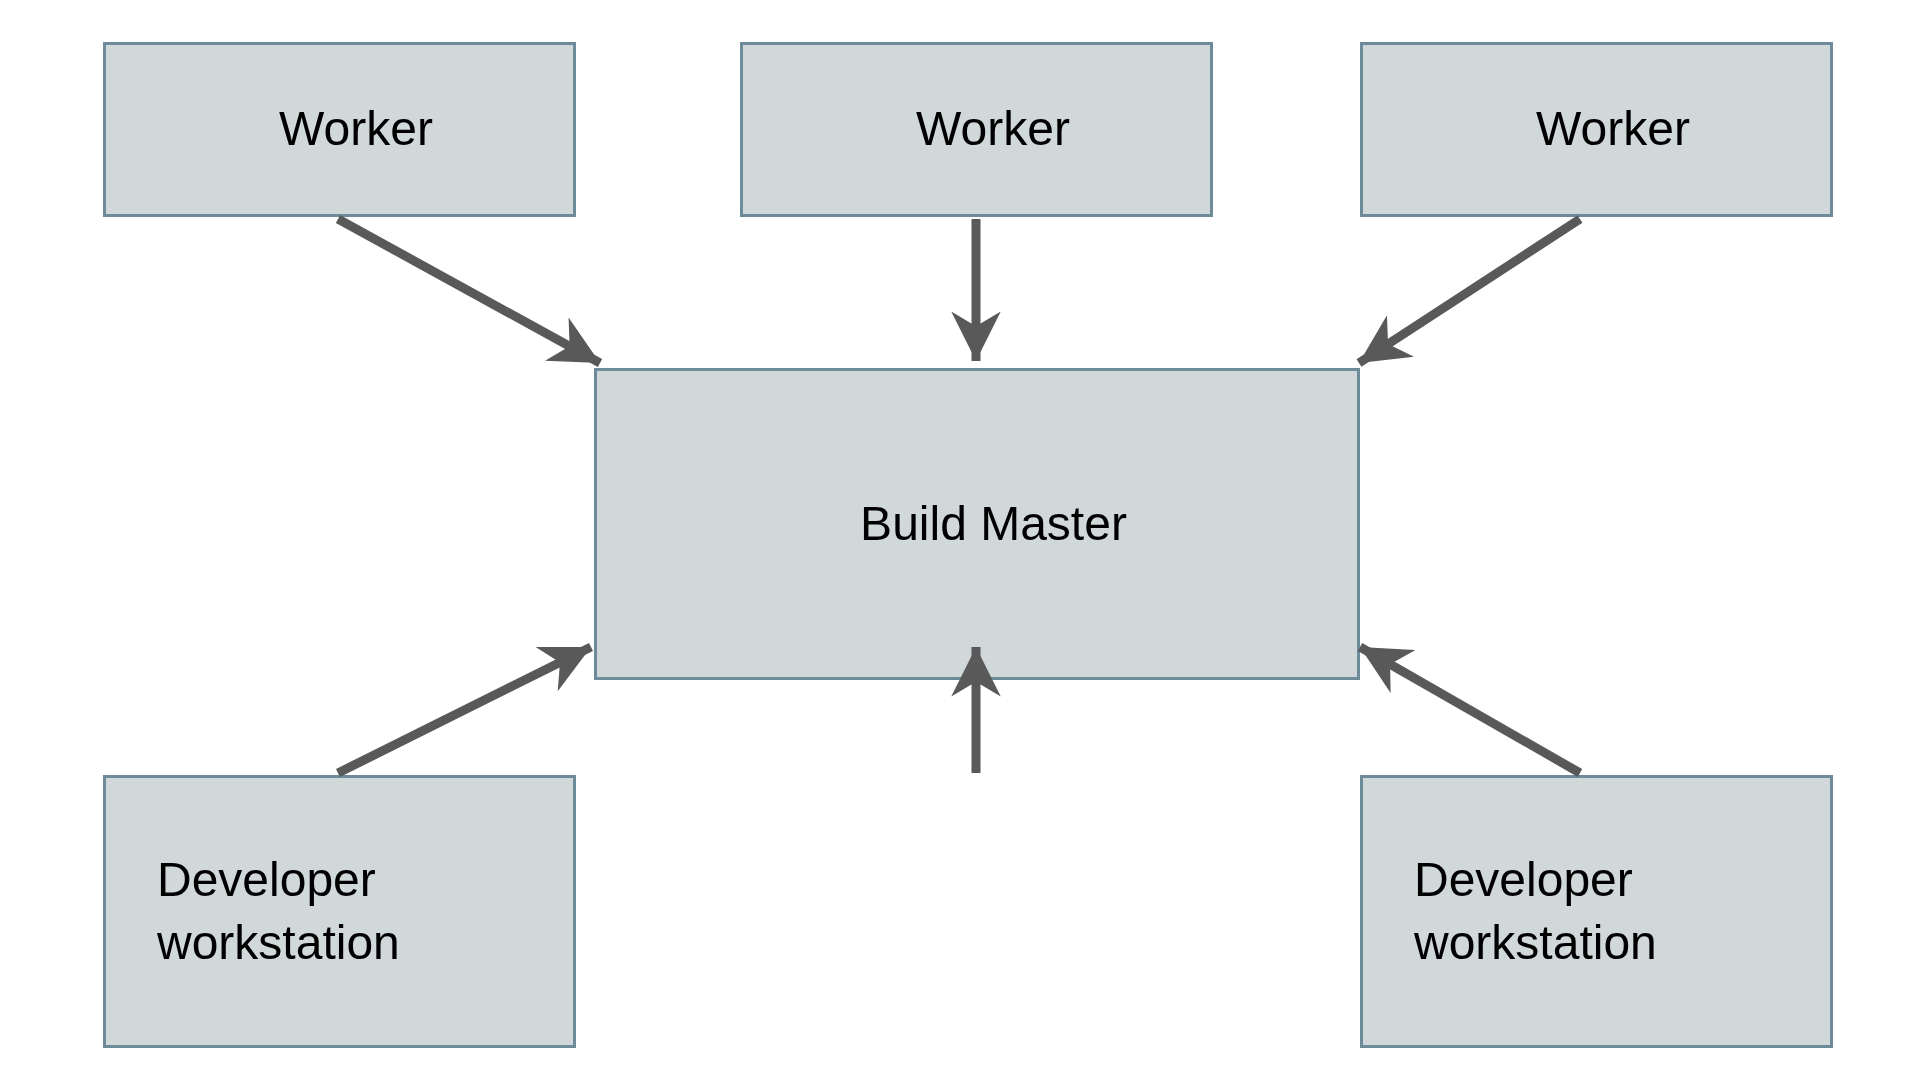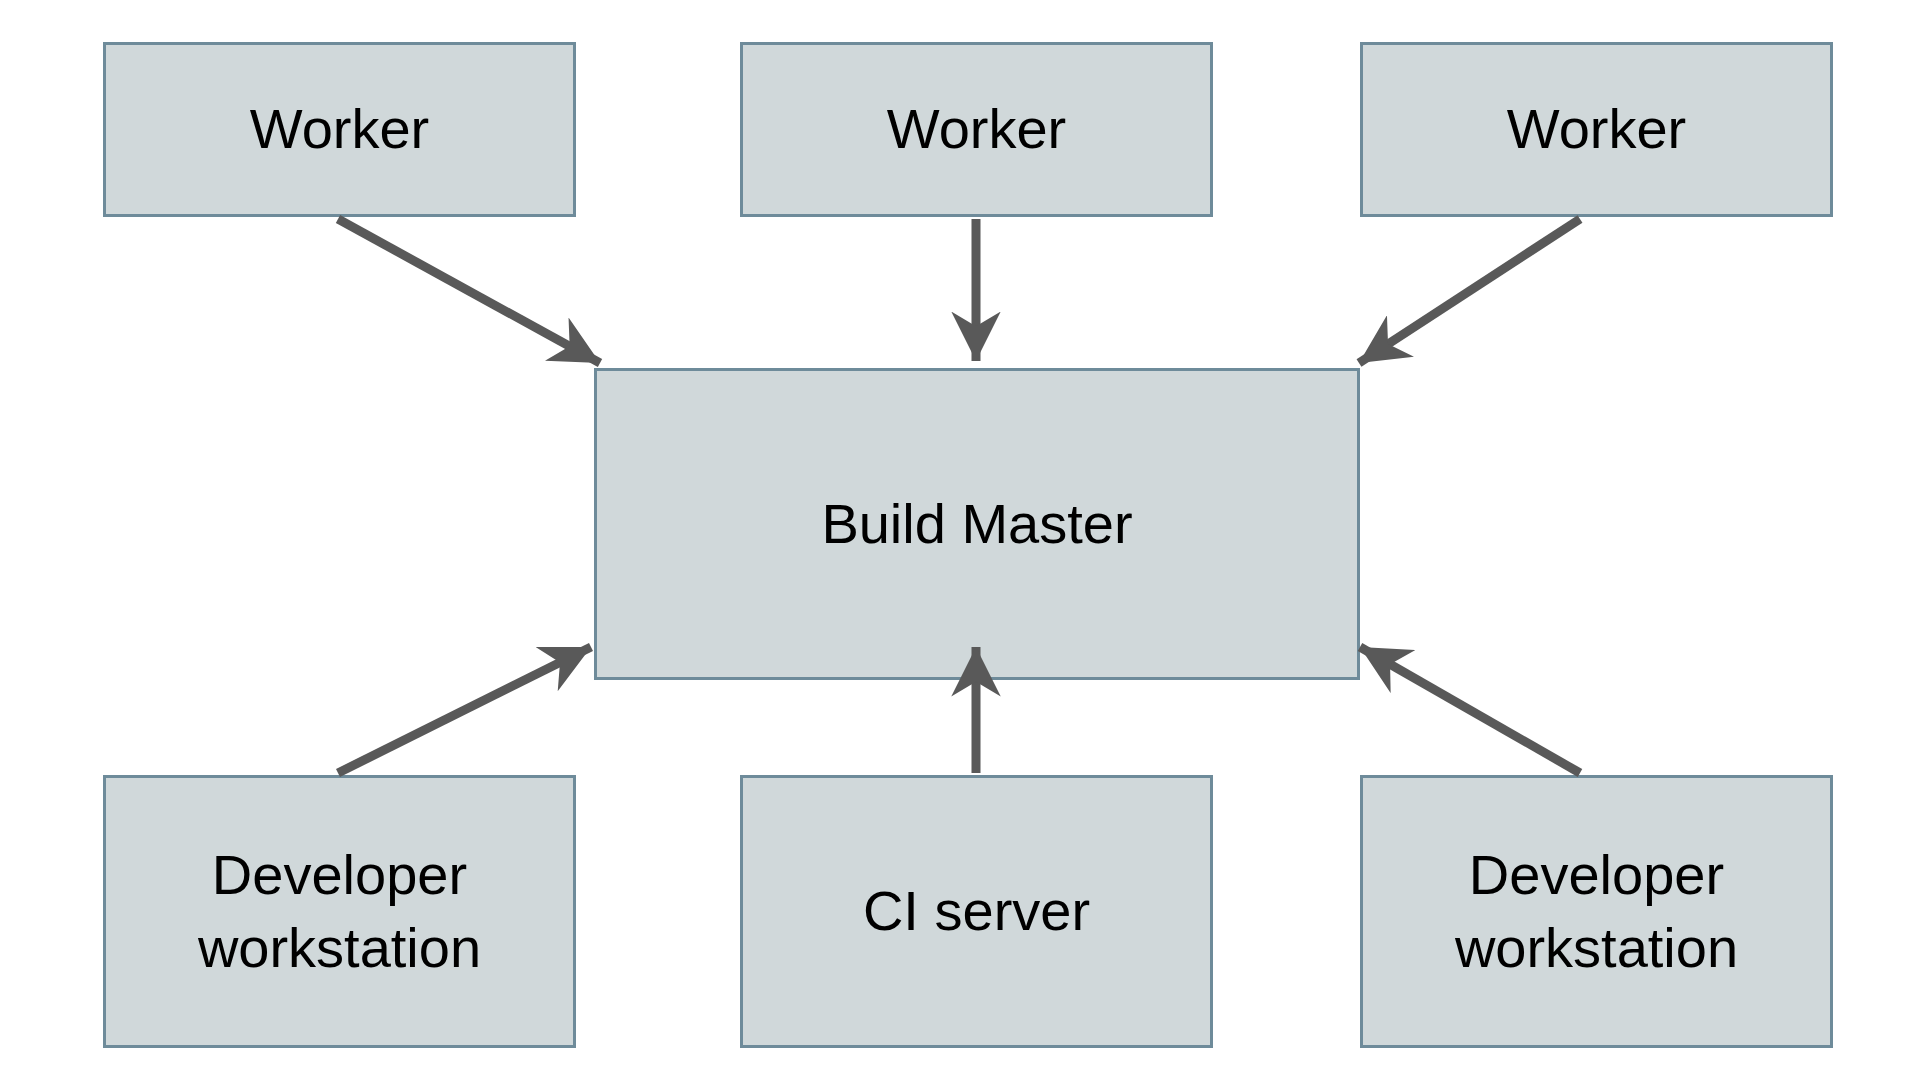--- a/index.html
+++ b/index.html
@@ -16,24 +16,24 @@
     overflow: hidden;
   }
   .node {
     position: absolute;
     box-sizing: border-box;
     background: var(--node-fill, #d0d8da);
     border: 3px solid var(--node-border, #6e8b9a);
     display: flex;
     align-items: center;
     justify-content: center;
-    text-align: center;
     color: var(--text, #000000);
-    font-size: 56px;
+    font-size: 48px;
     line-height: 1.3;
+    padding-left: 33px;
   }
   .node .label {
     display: block;
     padding: 0 18px;
   }
   #arrow-layer {
     position: absolute;
     left: 0;
     top: 0;
     pointer-events: none;
@@ -65,23 +65,20 @@
   </div>
 
   <div class="node" style="left:594px; top:368px; width:766px; height:312px;">
     <span class="label">Build Master</span>
   </div>
 
   <div class="node" style="left:103px; top:775px; width:473px; height:273px;">
     <span class="label">Developer workstation</span>
   </div>
 
-  <div class="node" style="left:740px; top:775px; width:473px; height:273px;">
-    <span class="label">CI server</span>
-  </div>
 
   <div class="node" style="left:1360px; top:775px; width:473px; height:273px;">
     <span class="label">Developer workstation</span>
   </div>
 
   <svg id="arrow-layer" width="1910" height="1090" viewBox="0 0 1910 1090">
     <defs>
       <marker id="arrowhead" viewBox="0 0 10 10" refX="10" refY="5" markerWidth="5.5" markerHeight="5.5" orient="auto-start-reverse">
         <path class="arrowhead-shape" d="M 0 0 L 10 5 L 0 10 L 3 5 Z"></path>
       </marker>

